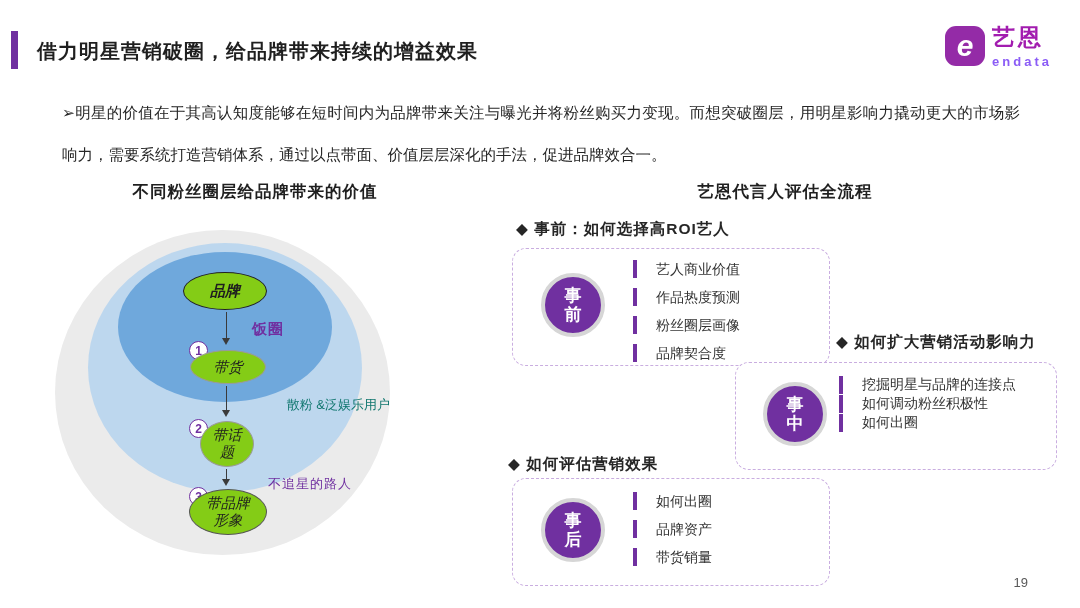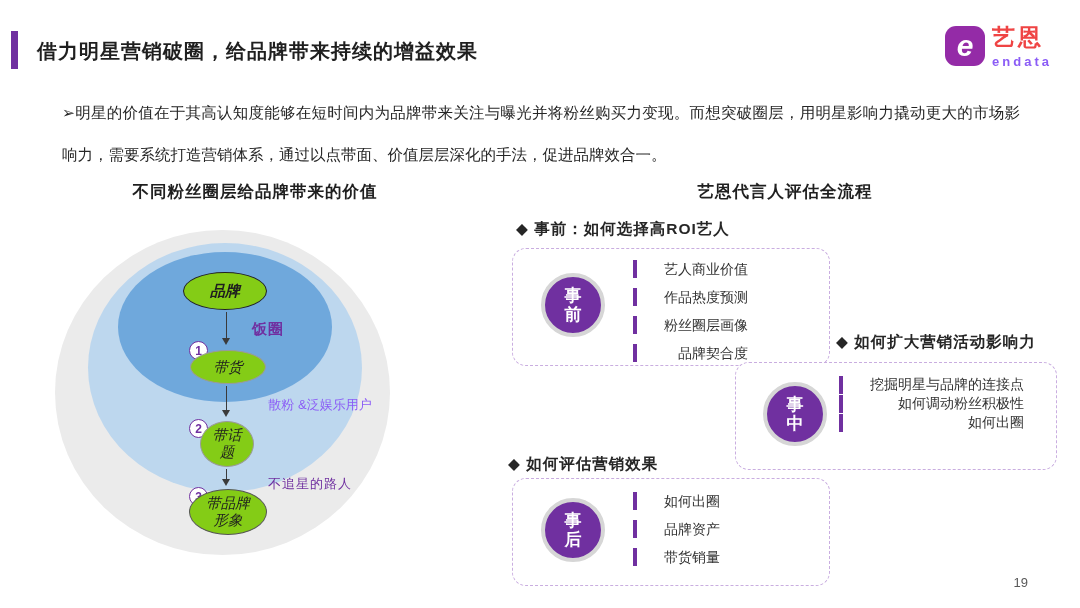--- a/index.html
+++ b/index.html
@@ -6,21 +6,21 @@
   html,body { background:#fff; }
   body { font-family:"Liberation Sans","DejaVu Sans",sans-serif; }
   .slide { position:relative; width:1080px; height:608px; background:#fff; overflow:hidden; }
 
   
   .title-bar { position:absolute; left:11px; top:31px; width:7px; height:38px; background:#7030A0; }
   .page-title { position:absolute; left:37px; top:38px; font-size:20px; font-weight:bold; color:#1f1f1f; letter-spacing:1px; }
   .logo { position:absolute; right:28px; top:26px; display:flex; align-items:flex-start; gap:7px; }
   .logo-mark { width:40px; height:40px; background:#942BA7; border-radius:11px; color:#fff; font-size:30px; font-weight:bold; display:flex; align-items:center; justify-content:center; font-style:italic; }
   .logo-text { display:flex; flex-direction:column; line-height:1; }
-  .logo-cn { font-size:23px; font-weight:bold; color:#ef4444; letter-spacing:3px; }
+  .logo-cn { font-size:23px; font-weight:bold; color:#a21caf; letter-spacing:3px; }
   .logo-en { font-size:13px; color:#8b5cf6; letter-spacing:3px; margin-top:6px; font-weight:bold; }
 
   
   .intro { position:absolute; left:62px; top:92px; width:958px; font-size:15.5px; color:#262626; line-height:42px; text-align:justify; }
 
   
   .col-heading { position:absolute; font-size:16.5px; font-weight:bold; color:#1f1f1f; text-align:center; letter-spacing:1px; }
   .left-heading { left:75px; top:181px; width:360px; }
   .right-heading { left:600px; top:181px; width:370px; }
 
@@ -40,42 +40,42 @@
   .step-num { position:absolute; width:19px; height:19px; border:1.6px solid #7030A0; border-radius:50%; color:#7030A0; font-size:12px; font-weight:bold; background:#fff; display:flex; align-items:center; justify-content:center; }
   .num1 { left:149px; top:126px; }
   .num2 { left:149px; top:204px; }
   .num3 { left:149px; top:272px; }
   .arrow { position:absolute; width:0; border-left:1.6px solid #3a3a3a; }
   .arrow::after { content:""; position:absolute; bottom:-7px; left:-4.6px; border:4px solid transparent; border-top:7px solid #3a3a3a; }
   .arrow-1 { left:186px; top:97px; height:30px; }
   .arrow-2 { left:186px; top:171px; height:28px; }
   .arrow-3 { left:186px; top:254px; height:14px; }
   .lbl-fanquan { position:absolute; left:212px; top:105px; color:#7030A0; font-size:15px; font-weight:bold; letter-spacing:1px; }
-  .lbl-sanfen { position:absolute; left:210px; top:180px; width:140px; text-align:center; font-size:13px; color:#8b5cf6; line-height:19px; }
+  .lbl-sanfen { position:absolute; left:210px; top:180px; width:140px; text-align:right; font-size:13px; color:#0f766e; line-height:19px; }
   .lbl-passerby { position:absolute; left:228px; top:260px; color:#7030A0; font-size:13px; letter-spacing:1px; }
 
   
   .proc-heading { position:absolute; font-size:15.5px; font-weight:bold; color:#262626; letter-spacing:1px; }
   .ph-1 { left:508px; top:219px;margin-left:8px; }
   .ph-2 { left:836px; top:332px; }
   .ph-3 { left:508px; top:454px; }
   .proc-box { position:absolute; border:1.6px dashed #C9ADE0; border-radius:14px; background:#fff; }
   .box-1 { left:512px; top:248px; width:318px; height:118px; }
   .box-2 { left:735px; top:362px; width:322px; height:108px; }
   .box-3 { left:512px; top:478px; width:318px; height:108px; }
   .proc-circle { position:absolute; width:64px; height:64px; border-radius:50%; background:#7030A0; border:4px solid #D6D6D6; display:flex; align-items:center; justify-content:center; }
   .proc-circle .ct { width:20px; word-break:break-all; color:#fff; font-size:17px; font-weight:bold; line-height:19px; text-align:center; }
   .c-1 { left:28px; top:24px; }
   .c-2 { left:27px; top:19px; }
   .c-3 { left:28px; top:19px; }
   .proc-items { position:absolute; display:flex; flex-direction:column; }
   .i-1 { left:120px; top:11px; gap:10px; }
   .i-2 { left:103px; top:13px; gap:1px;font-family:Liberation Serif, serif; }
   .i-3 { left:120px; top:13px; gap:10px; }
-  .proc-item { border-left:4px solid #7030A0; padding-left:27px; font-size:14px; color:#333; line-height:18px; white-space:nowrap;text-align:right; }
+  .proc-item { border-left:4px solid #7030A0; padding-left:19px; font-size:14px; color:#333; line-height:18px; white-space:nowrap; }
 
   .page-num { position:absolute; right:52px; bottom:18px; font-size:13px; color:#595959; }
 </style>
 </head>
 <body>
 
 <div class="slide">
 
   <div class="title-bar"></div>
   <h1 class="page-title">借力明星营销破圈，给品牌带来持续的增益效果</h1>

